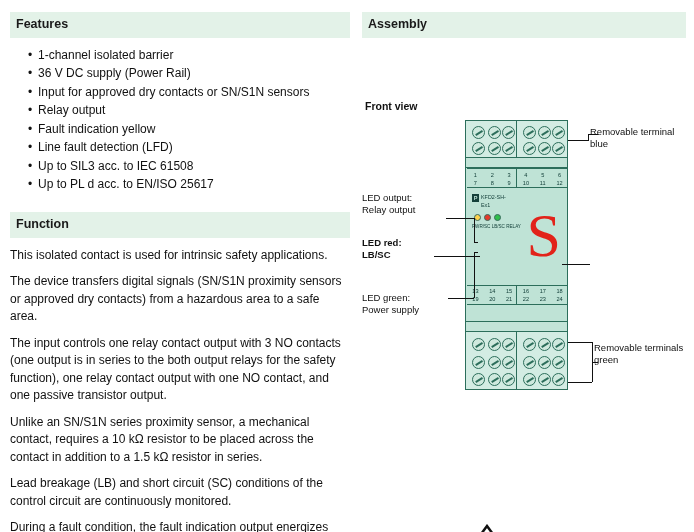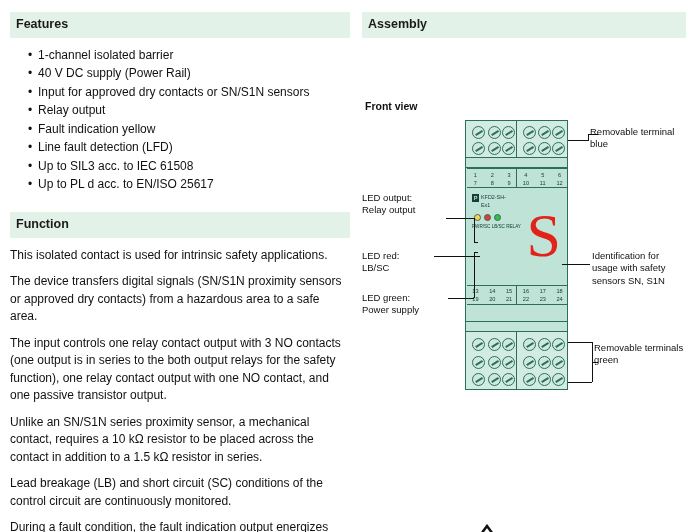--- a/index.html
+++ b/index.html
@@ -324,21 +324,21 @@
 <body>
 
 <div class="page">
 
   <div class="col-left">
 
     <div class="section-head">Features</div>
 
     <ul class="feat-list">
       <li>1-channel isolated barrier</li>
-      <li>40 V DC supply (Power Rail)</li>
+      <li>36 V DC supply (Power Rail)</li>
       <li>Input for approved dry contacts or SN/S1N sensors</li>
       <li>Relay output</li>
       <li>Fault indication yellow</li>
       <li>Line fault detection (LFD)</li>
       <li>Up to SIL3 acc. to IEC 61508</li>
       <li>Up to PL d acc. to EN/ISO 25617</li>
     </ul>
 
     <div class="func-wrap">
       <div class="section-head">Function</div>
@@ -494,40 +494,35 @@
       </div>
 
       <div class="callout" style="left:0px; top:150px; width:92px;">
         <div>LED output:</div>
         <div>Relay output</div>
       </div>
       <div class="leader" style="left:84px; top:176px; width:28px;"></div>
       <div class="leader-v" style="left:112px; top:176px; height:24px;"></div>
       <div class="leader" style="left:112px; top:200px; width:4px;"></div>
 
-      <div class="callout" style="left:0px; top:208px; width:92px;">
+      <div class="callout" style="left:0px; top:195px; width:92px;font-weight:bold;">
         <div>LED red:</div>
         <div>LB/SC</div>
       </div>
       <div class="leader" style="left:72px; top:214px; width:46px;"></div>
 
       <div class="callout" style="left:0px; top:250px; width:96px;">
         <div>LED green:</div>
         <div>Power supply</div>
       </div>
       <div class="leader" style="left:86px; top:256px; width:26px;"></div>
       <div class="leader-v" style="left:112px; top:210px; height:46px;"></div>
       <div class="leader" style="left:112px; top:210px; width:4px;"></div>
 
       <div class="leader" style="left:200px; top:222px; width:28px;"></div>
-      <div class="callout" style="left:230px; top:208px; width:92px;">
-        <div>Identification for</div>
-        <div>usage with safety</div>
-        <div>sensors SN, S1N</div>
-      </div>
 
       <div class="leader" style="left:206px; top:300px; width:24px;"></div>
       <div class="leader" style="left:206px; top:340px; width:24px;"></div>
       <div class="leader-v" style="left:230px; top:300px; height:40px;"></div>
       <div class="leader" style="left:230px; top:320px; width:6px;"></div>
       <div class="callout" style="left:232px; top:300px; width:94px;">
         <div>Removable terminals</div>
         <div>green</div>
       </div>
 

